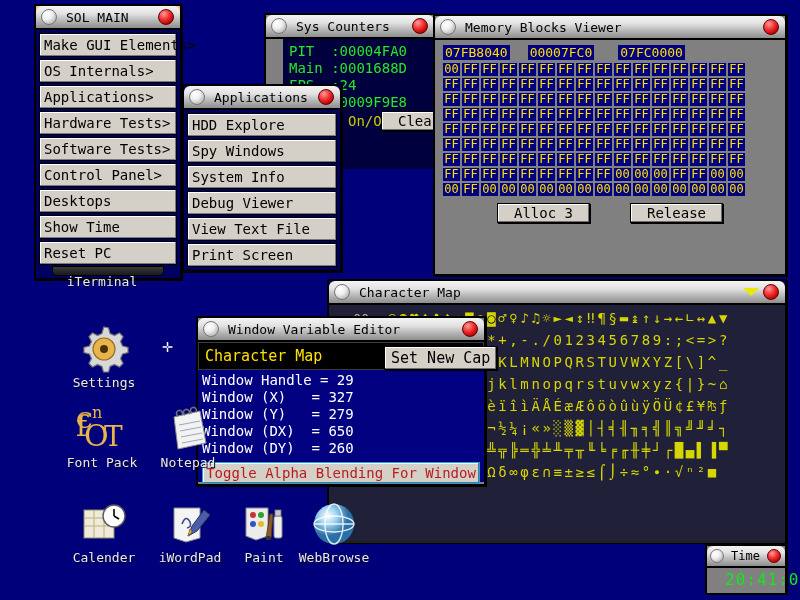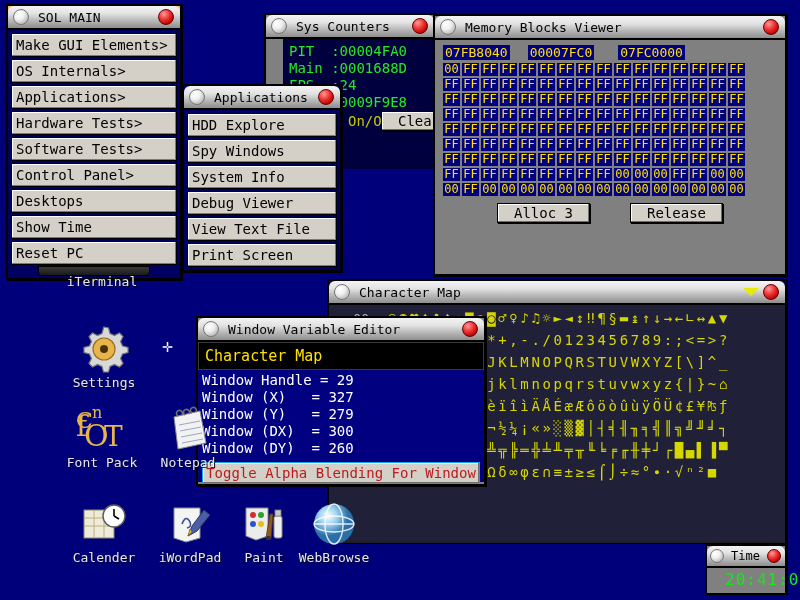--- a/index.html
+++ b/index.html
@@ -157,21 +157,21 @@
     position:absolute;color:#ffffff;font-size:18px;line-height:18px;
     font-family:"DejaVu Sans Mono","Liberation Mono",monospace;
   }
 </style>
 </head>
 <body>
 
 <div id="desktop">
 
   <div class="win menuwin" id="sol-main" style="left:6px;top:4px;width:176px;">
-    <div class="win-frame" style="background:#fdba74;">
+    <div class="win-frame" style="background:#fdba74;margin-left:28px;">
       <div class="titlebar rounded">
         <span class="orb orb-left"></span>
         <span class="tb-title">SOL MAIN</span>
         <span class="orb orb-right"></span>
       </div>
       <div class="body">
         <div class="menuitem">Make GUI Elements&gt;</div>
         <div class="menuitem">OS Internals&gt;</div>
         <div class="menuitem">Applications&gt;</div>
         <div class="menuitem">Hardware Tests&gt;</div>
@@ -439,28 +439,29 @@
         <span class="orb orb-right"></span>
       </div>
       <div class="body" style="height:140px;position:relative;">
         <div class="wve-capbar">
           <div class="wve-capfield">Character Map</div>
         </div>
         <div class="wve-lines">
           <div class="wve-line">Window Handle = 29</div>
           <div class="wve-line">Window (X)   = 327</div>
           <div class="wve-line">Window (Y)   = 279</div>
-          <div class="wve-line">Window (DX)  = 300</div>
+          <div class="wve-line">Window (DX)  = 650</div>
           <div class="wve-line">Window (DY)  = 260</div>
         </div>
         <div class="wve-footbtn">Toggle Alpha Blending For Window</div>
       </div>
     </div>
   </div>
 
+  <div class="btn3d" style="position:absolute;left:384px;top:346px;font-size:15px;padding:2px 6px;z-index:40;">Set New Cap</div>
 
   <div class="win" id="timewin" style="left:705px;top:544px;width:82px;height:46px;">
     <div class="win-frame" style="height:100%;">
       <div class="titlebar rounded" style="height:20px;">
         <span class="orb orb-left" style="width:12px;height:12px;margin-left:3px;margin-right:3px;"></span>
         <span class="tb-title" style="font-size:12px;">Time</span>
         <span class="orb orb-right" style="width:12px;height:12px;top:3px;right:4px;"></span>
       </div>
       <div class="body">
         <span class="time-val">20:41:04</span>

